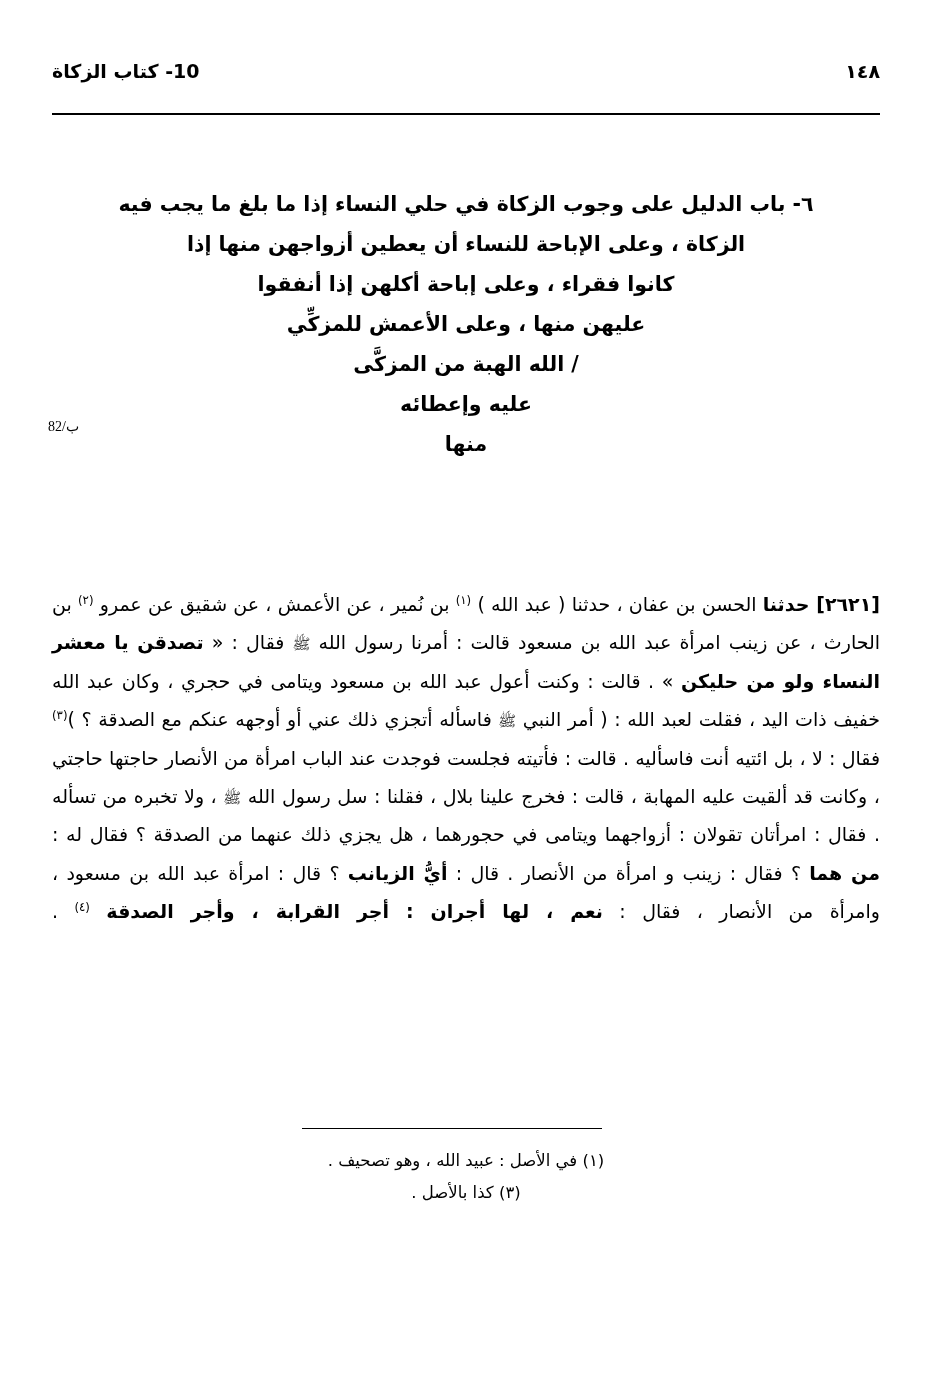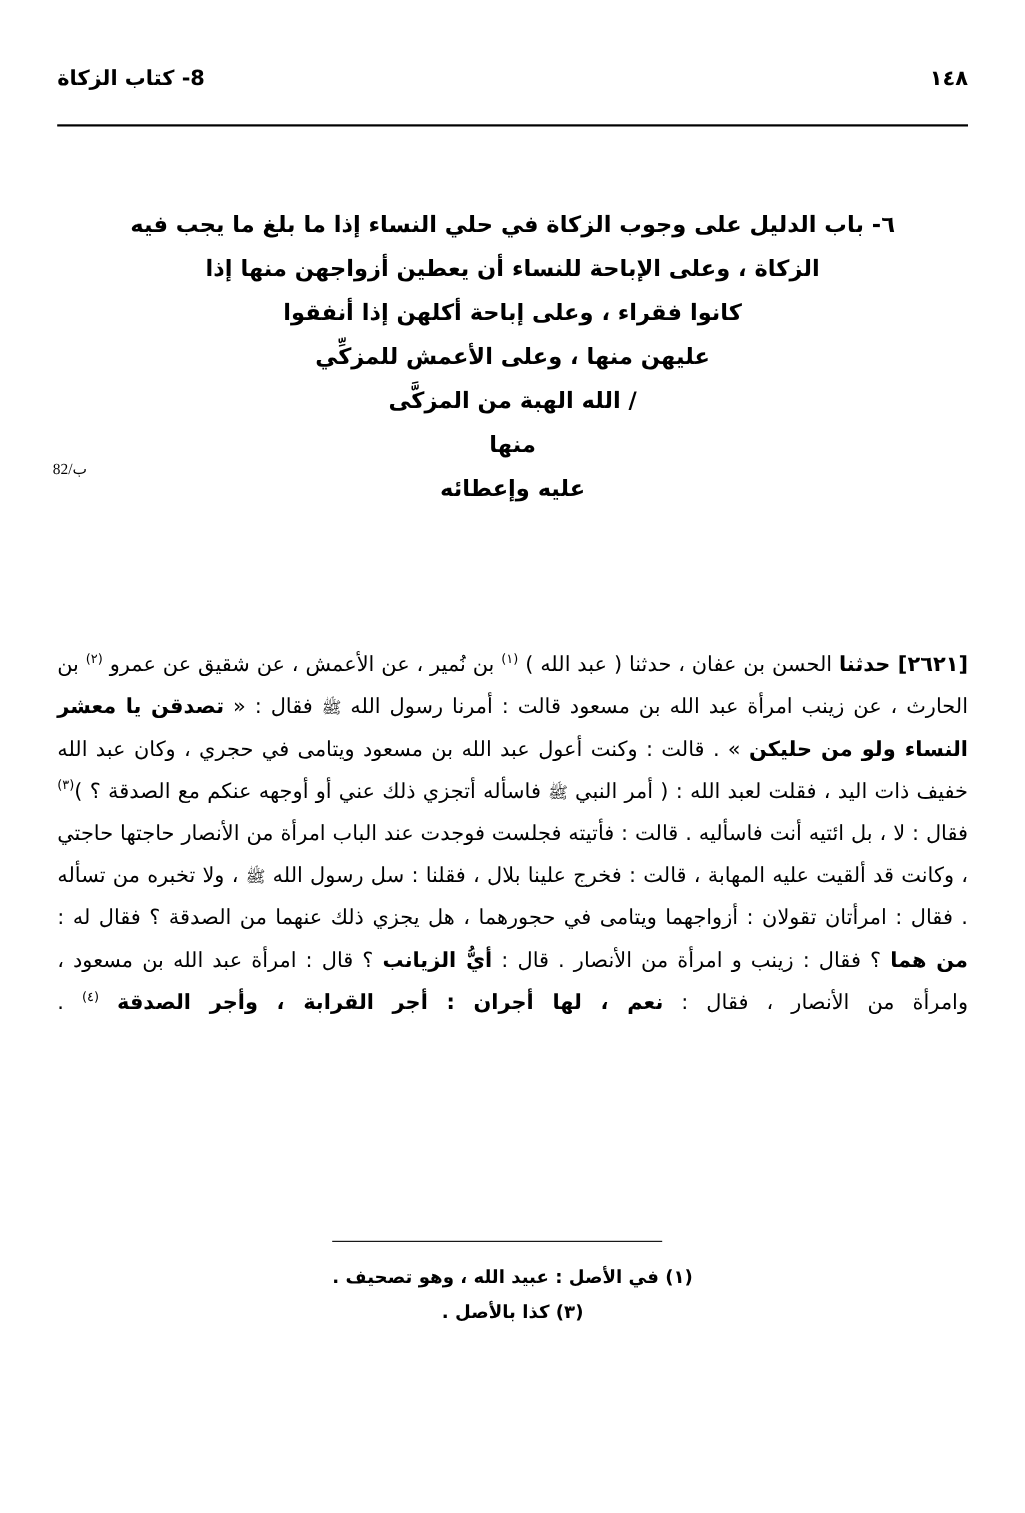--- a/index.html
+++ b/index.html
@@ -117,47 +117,46 @@
   .footnotes {
     position: absolute;
     top: 1145px;
     right: 52px;
     left: 52px;
     direction: rtl;
     font-size: 16.5px;
     line-height: 1.95;
     font-family: "DejaVu Sans", "Liberation Sans", sans-serif;
     text-align: center;
-    font-weight: bold;
   }
   .footnotes .fn {
     display: block;
     white-space: nowrap;
   }
 </style>
 </head>
 <body>
 
 <div class="page">
 
   <div class="header">
-    <span class="chapter">8- كتاب الزكاة</span>
+    <span class="chapter">10- كتاب الزكاة</span>
     <span class="pageno">١٤٨</span>
   </div>
 
   <div class="rule"></div>
 
   <div class="title-block">
     <span class="ln wide">٦- باب الدليل على وجوب الزكاة في حلي النساء إذا ما بلغ ما يجب فيه</span>
     <span class="ln">الزكاة ، وعلى الإباحة للنساء أن يعطين أزواجهن منها إذا</span>
     <span class="ln">كانوا فقراء ، وعلى إباحة أكلهن إذا أنفقوا</span>
     <span class="ln">عليهن منها ، وعلى الأعمش للمزكِّي</span>
     <span class="ln">/ الله الهبة من المزكَّى</span>
+    <span class="ln">عليه وإعطائه</span>
     <span class="ln">منها</span>
-    <span class="ln">عليه وإعطائه</span>
   </div>
 
   <div class="folio">82/ب</div>
 
   <div class="body-text">
     <p><b>[٢٦٢١] حدثنا</b> الحسن بن عفان ، حدثنا ( عبد الله ) <sup>(١)</sup> بن نُمير ، عن الأعمش ، عن شقيق عن عمرو <sup>(٢)</sup> بن الحارث ، عن زينب امرأة عبد الله بن مسعود قالت : أمرنا رسول الله <span class="sw">ﷺ</span> فقال : « <b>تصدقن يا معشر النساء ولو من حليكن</b> » . قالت : وكنت أعول عبد الله بن مسعود ويتامى في حجري ، وكان عبد الله خفيف ذات اليد ، فقلت لعبد الله : ( أمر النبي <span class="sw">ﷺ</span> فاسأله أتجزي ذلك عني أو أوجهه عنكم مع الصدقة ؟ )<sup>(٣)</sup> فقال : لا ، بل ائتيه أنت فاسأليه . قالت : فأتيته فجلست فوجدت عند الباب امرأة من الأنصار حاجتها حاجتي ، وكانت قد ألقيت عليه المهابة ، قالت : فخرج علينا بلال ، فقلنا : سل رسول الله <span class="sw">ﷺ</span> ، ولا تخبره من تسأله . فقال : امرأتان تقولان : أزواجهما ويتامى في حجورهما ، هل يجزي ذلك عنهما من الصدقة ؟ فقال له : <b>من هما</b> ؟ فقال : زينب و امرأة من الأنصار . قال : <b>أيُّ الزيانب</b> ؟ قال : امرأة عبد الله بن مسعود ، وامرأة من الأنصار ، فقال : <b>نعم ، لها أجران : أجر القرابة ، وأجر الصدقة</b> <sup>(٤)</sup> .</p>
   </div>
 
   <div class="fn-rule"></div>
 

